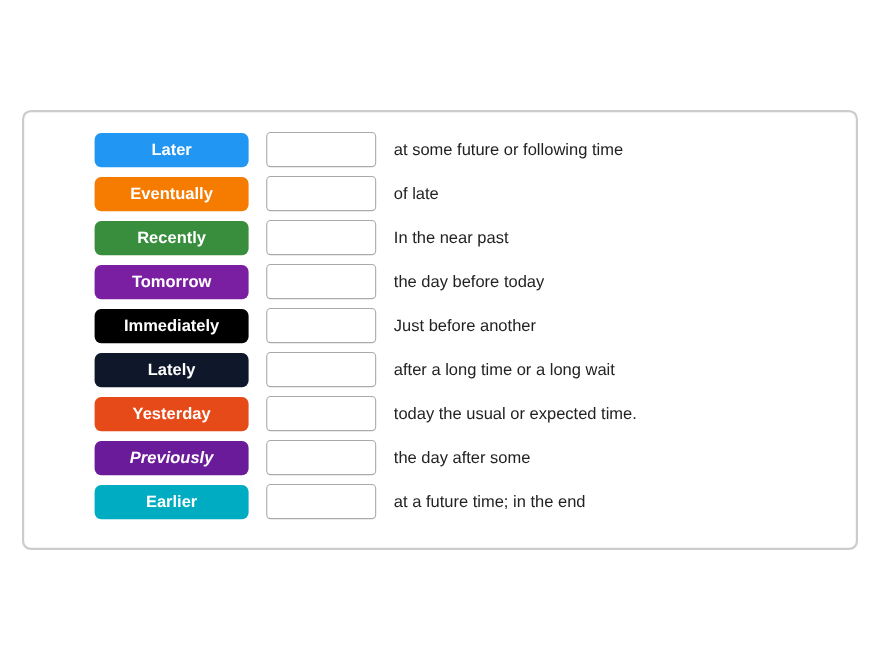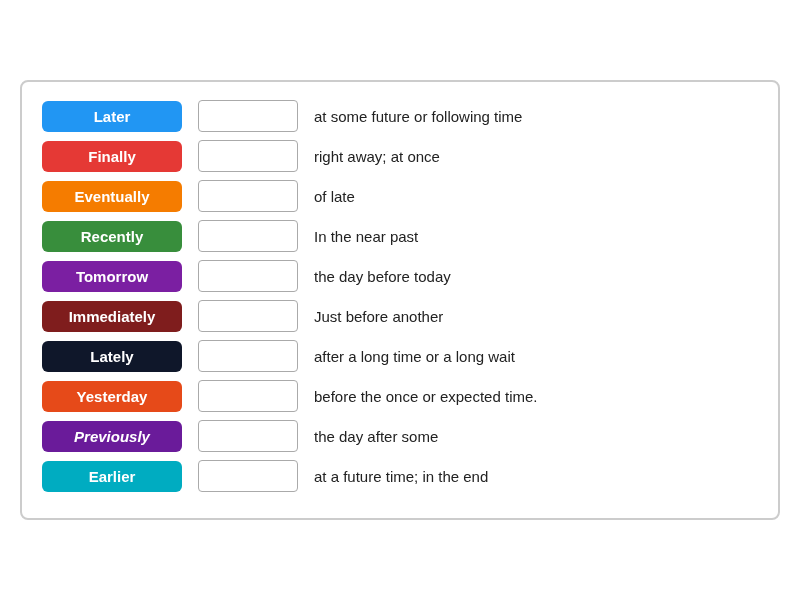--- a/index.html
+++ b/index.html
@@ -29,20 +29,21 @@
       width: 140px;
       min-width: 140px;
       padding: 7px 10px;
       border: none;
       border-radius: 6px;
       color: #fff;
       font-size: 15px;
       font-weight: bold;
       cursor: pointer;
       text-align: center;
+      margin-left: 44px;
     }
     .answer-box {
       width: 100px;
       min-width: 100px;
       height: 32px;
       border: 1.5px solid #aaa;
       border-radius: 4px;
       margin: 0 16px;
       background: #fff;
     }
@@ -50,40 +51,35 @@
       font-size: 15px;
       color: #222;
       flex: 1;
     }
     
     .btn-blue    { background-color: #2196f3; }
     .btn-red     { background-color: #e53935; }
     .btn-orange  { background-color: #f57c00; }
     .btn-green   { background-color: #388e3c; }
     .btn-purple  { background-color: #7b1fa2; }
-    .btn-indigo  { background-color: #7f1d1d; }
+    .btn-indigo  { background-color: #000000; }
     .btn-teal    { background-color: #0f172a; }
     .btn-deeporange { background-color: #e64a19; }
     .btn-violet  { background-color: #6a1b9a; font-style: italic; }
     .btn-cyan    { background-color: #00acc1; }
   </style>
 </head>
 <body>
 
 <div class="container">
 
 <div class="row">
       <button class="word-btn btn-blue">Later</button>
       <input type="text" class="answer-box" style="">
       <span class="definition">at some future or following time</span>
-    </div>
-    <div class="row">
-      <button class="word-btn btn-red">Finally</button>
-      <input type="text" class="answer-box" style="">
-      <span class="definition">right away; at once</span>
     </div>
     <div class="row">
       <button class="word-btn btn-orange">Eventually</button>
       <input type="text" class="answer-box" style="">
       <span class="definition">of late</span>
     </div>
     <div class="row">
       <button class="word-btn btn-green">Recently</button>
       <input type="text" class="answer-box" style="">
       <span class="definition">In the near past</span>
@@ -99,21 +95,21 @@
       <span class="definition">Just before another</span>
     </div>
     <div class="row">
       <button class="word-btn btn-teal">Lately</button>
       <input type="text" class="answer-box" style="">
       <span class="definition">after a long time or a long wait</span>
     </div>
     <div class="row">
       <button class="word-btn btn-deeporange">Yesterday</button>
       <input type="text" class="answer-box" style="">
-      <span class="definition">before the once or expected time.</span>
+      <span class="definition">today the usual or expected time.</span>
     </div>
     <div class="row">
       <button class="word-btn btn-violet">Previously</button>
       <input type="text" class="answer-box" style="">
       <span class="definition">the day after some</span>
     </div>
     <div class="row">
       <button class="word-btn btn-cyan">Earlier</button>
       <input type="text" class="answer-box" style="">
       <span class="definition">at a future time; in the end</span>

